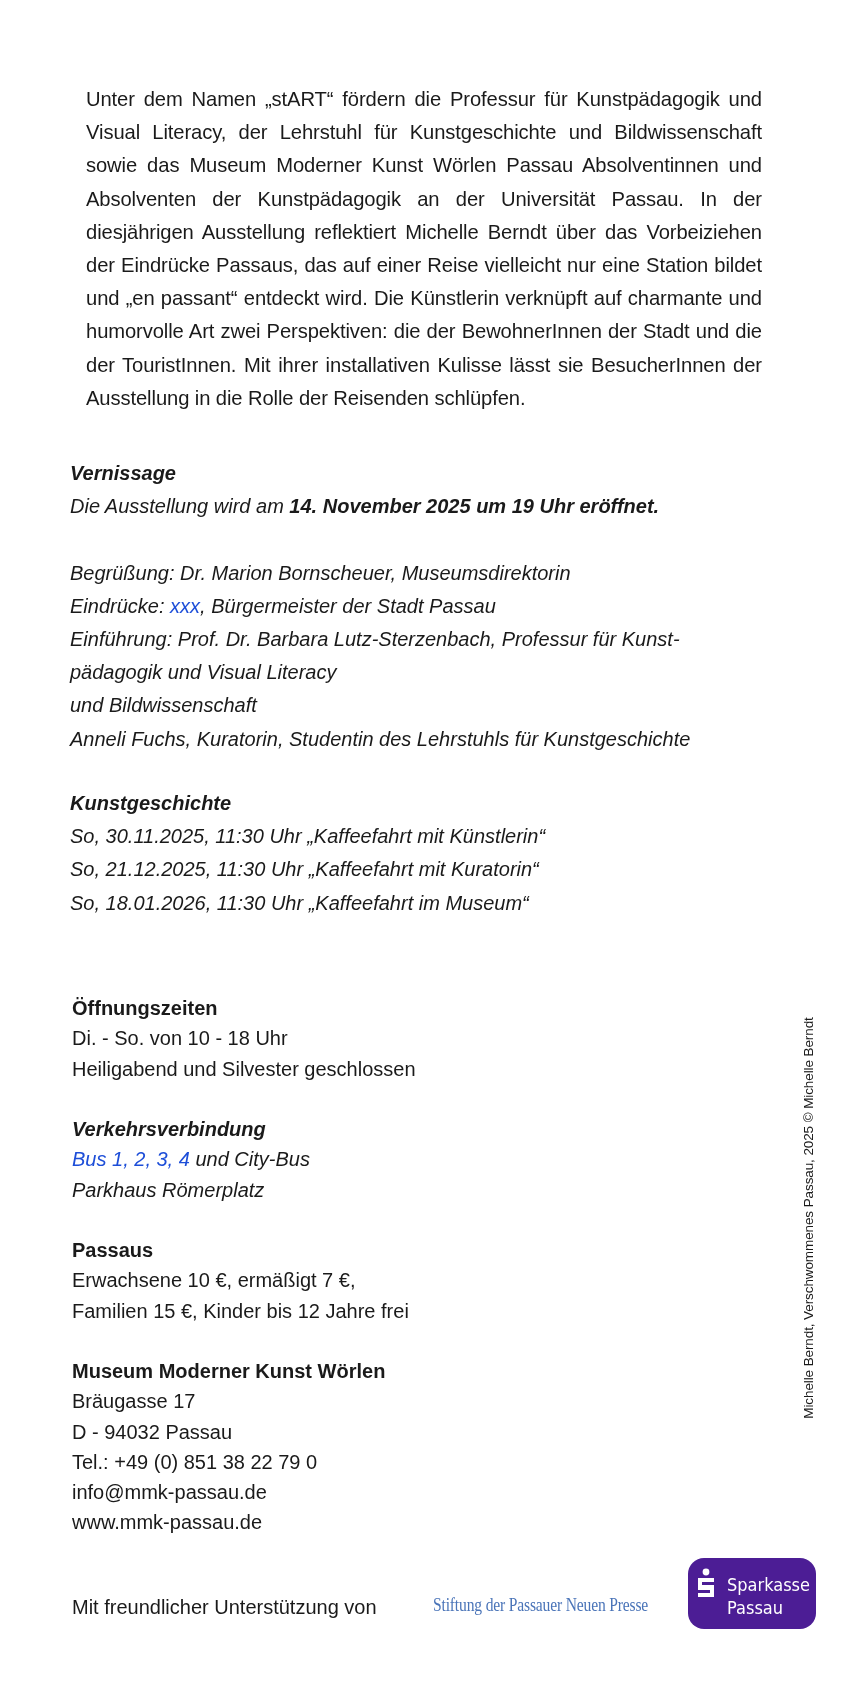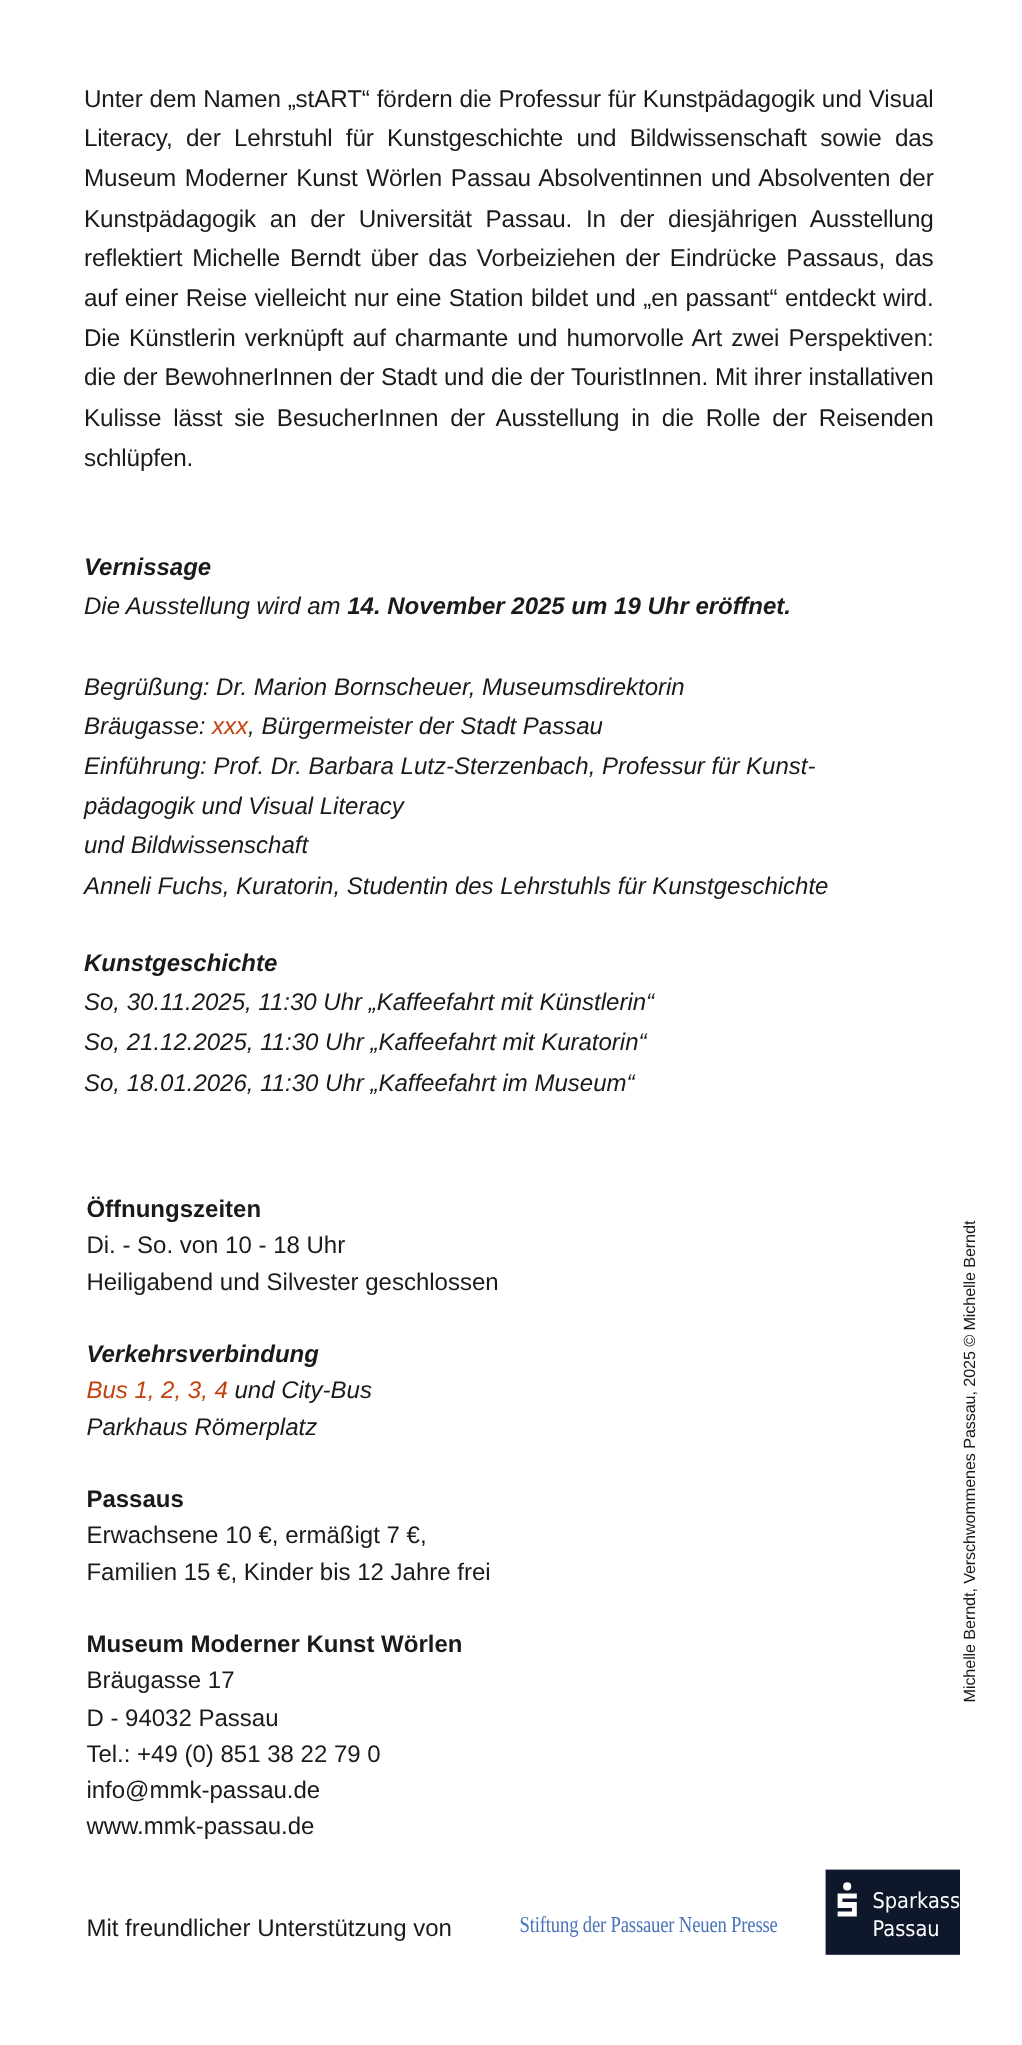--- a/index.html
+++ b/index.html
@@ -1,54 +1,54 @@
 <!DOCTYPE html>
 <html><head>
   <meta charset="utf-8">
   <style>
     html, body { margin: 0; padding: 0; background: #ffffff; }
     body { width: 852px; height: 1704px; position: relative; overflow: hidden;
            font-family: "Liberation Sans", sans-serif; color: #1a1a1a; }
     .intro { position: absolute; left: 70px; top: 67px; width: 708px;
              font-size: 20.2px; line-height: 33.2px; text-align: justify;
              letter-spacing: -0.1px; }
-    .intro p { margin: 0; }
+    .intro p { margin: 16px; }
     .block { position: absolute; left: 70px; width: 720px; font-size: 20px; line-height: 33.2px; }
     .block p { margin: 0; white-space: nowrap; font-style: italic; }
     .h { font-weight: bold; }
-    .red { color: #c2410c; }
+    .red { color: #1d4ed8; }
     .info { position: absolute; left: 72px; width: 600px; font-size: 20px; line-height: 30.3px; margin-top: 11px; }
     .info p { margin: 0; white-space: nowrap; }
     .credit { position: absolute; left: 808px; top: 1218px; transform: translate(-50%, -50%) rotate(-90deg);
               white-space: nowrap; font-size: 13.5px; color: #1a1a1a; letter-spacing: -0.1px; }
     .support { position: absolute; left: 72px; top: 1596px; font-size: 20px; white-space: nowrap; }
     .stiftung { position: absolute; left: 433px; top: 1594px; font-family: "Liberation Serif", serif;
                 font-size: 19px; color: #4a74b8; white-space: nowrap; transform: scaleX(0.82);
                 transform-origin: left center; letter-spacing: -0.2px; }
-    .spk { position: absolute; left: 688px; top: 1558px; width: 112px; height: 71px; background: #0f172a;
-           color: #ffffff; }
+    .spk { position: absolute; left: 688px; top: 1558px; width: 128px; height: 71px; background: #4c1d95;
+           color: #ffffff; border-radius: 16px; }
     .spk-s { position: absolute; left: 9px; top: 10px; width: 18px; height: 34px; }
     .spk-t1 { position: absolute; left: 39px; top: 16px; font-size: 18px; font-family: "DejaVu Sans", sans-serif;
               transform: scaleX(0.9); transform-origin: left top; white-space: nowrap; }
     .spk-t2 { position: absolute; left: 39px; top: 39px; font-size: 18px; font-family: "DejaVu Sans", sans-serif;
               transform: scaleX(0.9); transform-origin: left top; white-space: nowrap; }
   </style>
 </head>
 <body>
 
 <div class="intro">
   <p>Unter dem Namen „stART“ fördern die Professur für Kunstpädagogik und Visual Literacy, der Lehrstuhl für Kunstgeschichte und Bildwissen­schaft sowie das Museum Moderner Kunst Wörlen Passau Absolven­tinnen und Absolventen der Kunstpädagogik an der Universität Passau. In der diesjährigen Ausstellung reflektiert Michelle Berndt über das Vor­beiziehen der Eindrücke Passaus, das auf einer Reise vielleicht nur eine Station bildet und „en passant“ entdeckt wird. Die Künstlerin verknüpft auf charmante und humorvolle Art zwei Perspektiven: die der Bewoh­nerInnen der Stadt und die der TouristInnen. Mit ihrer installativen Kulis­se lässt sie BesucherInnen der Ausstellung in die Rolle der Reisenden schlüpfen.</p>
 </div>
 
 <div class="block" style="top:457px;">
   <p class="h">Vernissage</p>
   <p><span>Die Ausstellung wird am </span><span class="h">14. November 2025 um 19 Uhr eröffnet.</span></p>
   <p>&nbsp;</p>
   <p>Begrüßung: Dr. Marion Bornscheuer, Museumsdirektorin</p>
-  <p><span>Bräugasse: </span><span class="red">xxx</span><span>, Bürgermeister der Stadt Passau</span></p>
+  <p><span>Eindrücke: </span><span class="red">xxx</span><span>, Bürgermeister der Stadt Passau</span></p>
   <p>Einführung: Prof. Dr. Barbara Lutz-Sterzenbach, Professur für Kunst-</p>
   <p>pädagogik und Visual Literacy</p>
   <p>und Bildwissenschaft</p>
   <p>Anneli Fuchs, Kuratorin, Studentin des Lehrstuhls für Kunstgeschichte</p>
 </div>
 
 <div class="block" style="top:787px;">
   <p class="h">Kunstgeschichte</p>
   <p>So, 30.11.2025, 11:30 Uhr „Kaffeefahrt mit Künstlerin“</p>
   <p>So, 21.12.2025, 11:30 Uhr „Kaffeefahrt mit Kuratorin“</p>

